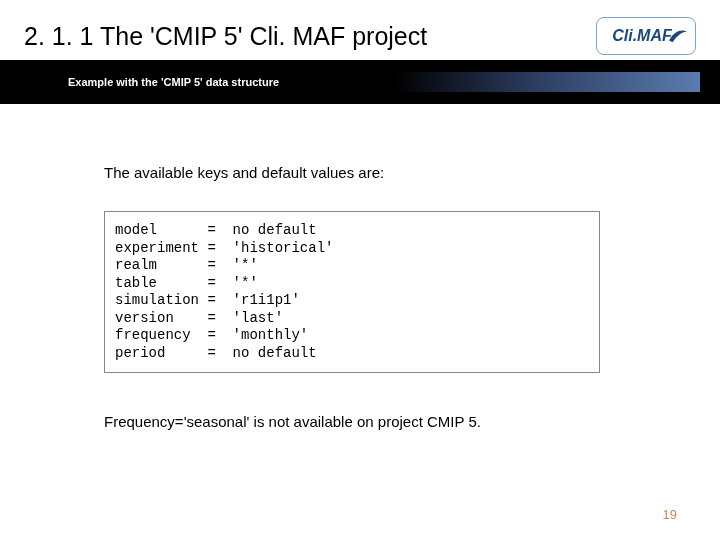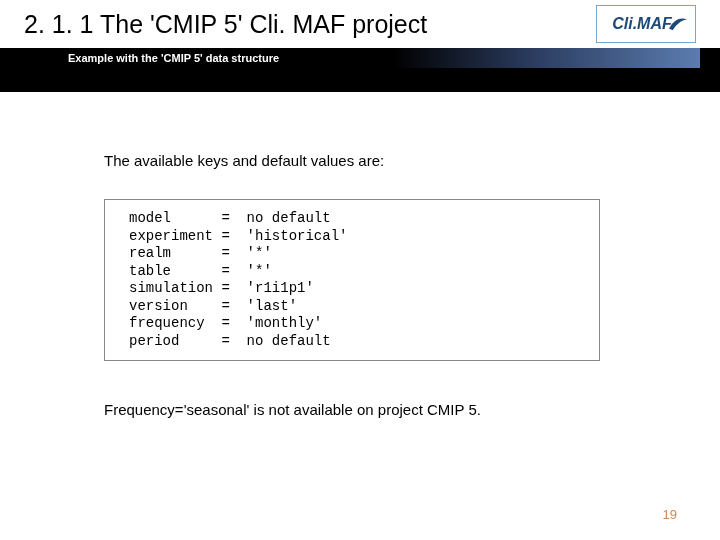--- a/index.html
+++ b/index.html
@@ -13,37 +13,37 @@
   }
   .header {
     background: #000;
     color: #fff;
     padding: 0 20px 6px 20px;
     position: relative;
     height: 92px;
   }
   .title-bar {
     background: #fff;
-    margin: 0 -20px;
+    margin: 12px -20px;
     padding: 6px 24px 6px 24px;
     height: 48px;
     display: flex;
     align-items: center;
     justify-content: space-between;
   }
   .title {
     font-size: 25px;
     color: #000;
     font-weight: 400;
   }
   .logo {
     width: 100px;
     height: 38px;
     border: 1px solid #7aa5c7;
-    border-radius: 0;
+    border-radius: 8px;
     background: #fff;
     display: flex;
     align-items: center;
     justify-content: center;
     font-size: 16px;
     font-style: italic;
     font-weight: bold;
     color: #1b4a7a;
     position: relative;
   }
@@ -78,21 +78,21 @@
   .content {
     padding: 60px 90px 0 104px;
     font-size: 15px;
     color: #000;
   }
   .intro {
     margin-bottom: 30px;
   }
   .code-box {
     border: 1px solid #888;
-    padding: 10px 24px;
+    padding: 10px 10px;
     margin-bottom: 40px;
     margin-right: 30px;
   }
   .code-box pre {
     font-family: "Courier New", Courier, monospace;
     font-size: 14px;
     line-height: 1.25;
     white-space: pre;
   }
   .note1 { margin-bottom: 18px; }

